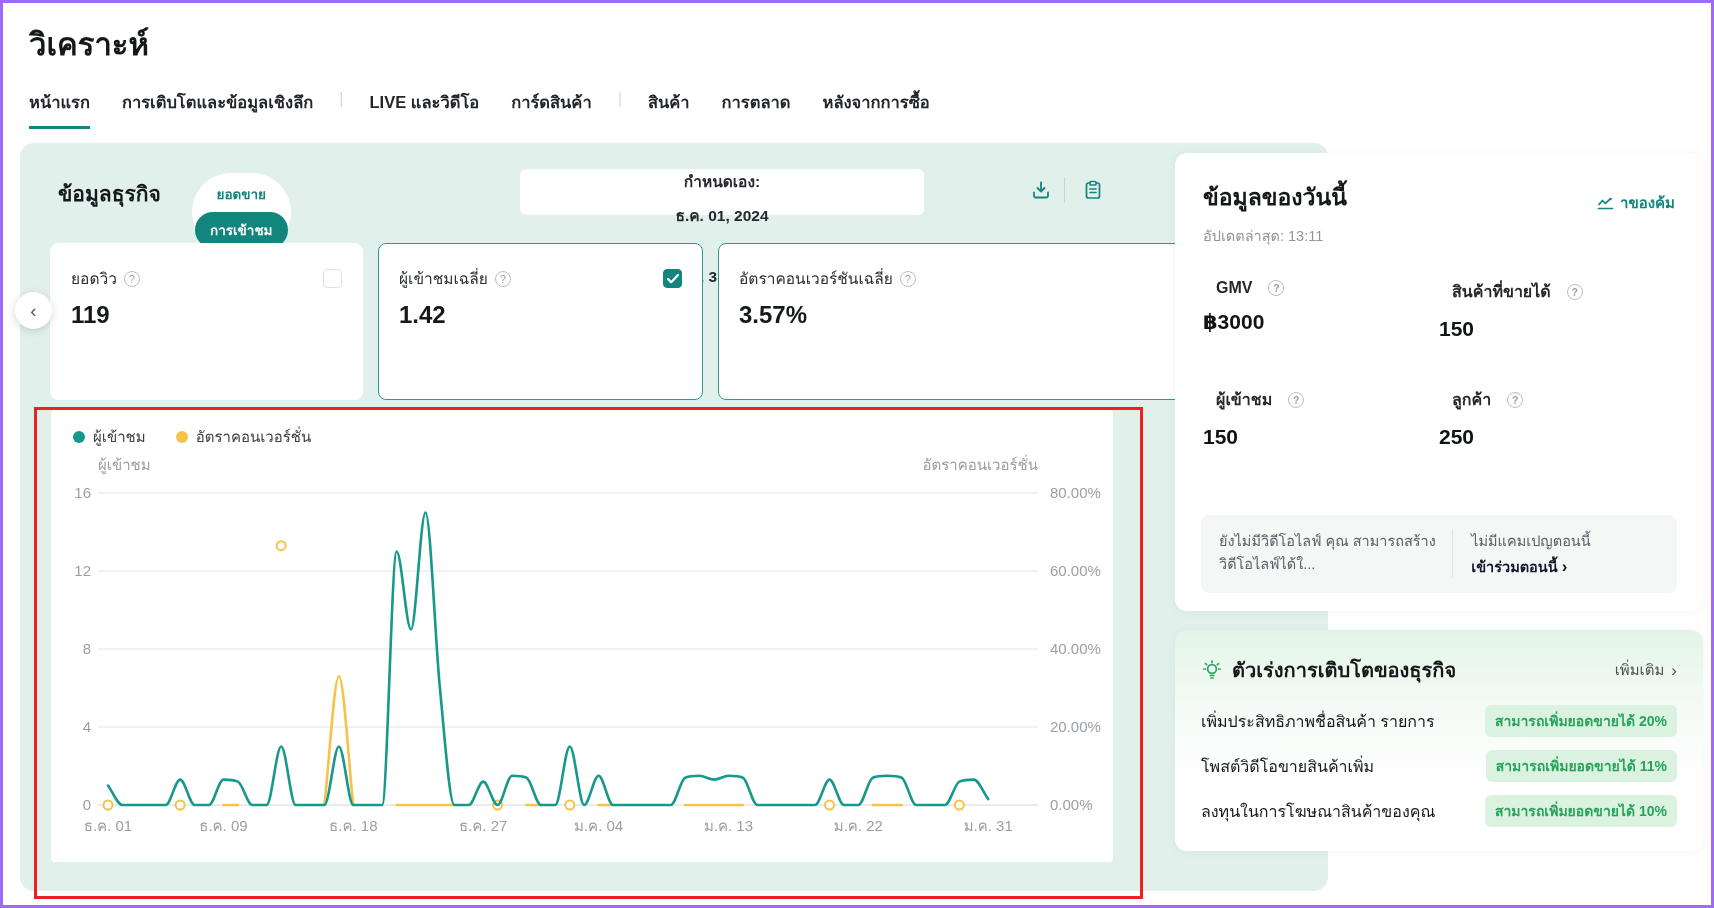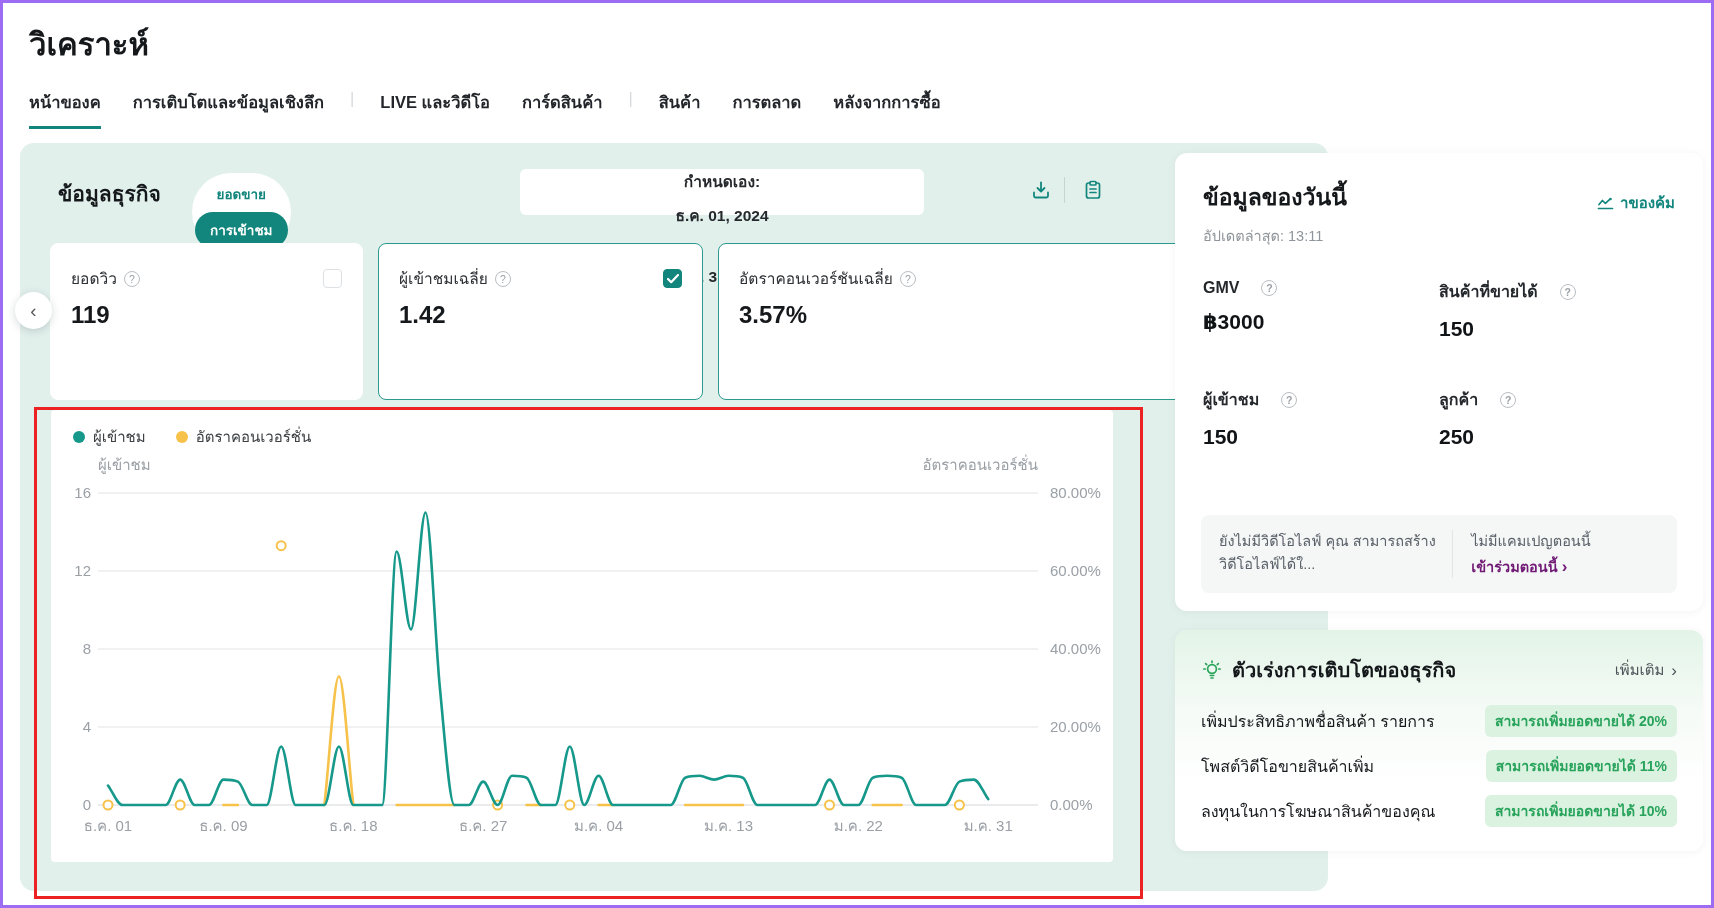--- a/index.html
+++ b/index.html
@@ -48,48 +48,48 @@
 
   .red-annotation { position:absolute; left:31px; top:404px; width:1109px; height:492px; border:3px solid #ec2121; z-index:40; pointer-events:none; }
 
   .side-card { position:absolute; left:1172px; width:528px; background:#fff; border-radius:12px; box-shadow:0 1px 10px rgba(25,35,45,.05); }
   .today-card { top:150px; height:458px; padding:26px 28px; }
   .today-head { display:flex; align-items:flex-end; }
   .today-title { font-size:23px; font-weight:bold; color:#15181b; }
   .trend-link { margin-left:auto; display:flex; align-items:center; gap:6px; color:#12867d; font-size:15px; font-weight:700; cursor:pointer; margin-top:4px; }
   .updated { margin-top:9px; font-size:14.5px; color:#8f959b; }
   .stats-grid { margin-top:32px; display:grid; grid-template-columns:1fr 1fr; row-gap:46px; }
-  .stat-label-row { display:flex; align-items:center; gap:22px; font-size:16px; color:#24282c; font-weight:600; }
+  .stat-label-row { display:flex; align-items:center; gap:16px; font-size:16px; color:#24282c; font-weight:600;margin-left:13px; }
   .stat-value { margin-top:13px; font-size:21px; font-weight:bold; color:#111417; }
   .notice-box { position:absolute; left:26px; right:26px; bottom:18px; background:#f5f7f7; border-radius:8px; padding:15px 18px; display:flex; }
   .notice-col { font-size:14.5px; color:#5a6168; line-height:1.55; }
   .notice-col.first { width:53%; padding-right:14px; }
   .notice-vdiv { width:1px; background:#e2e5e6; }
   .notice-col.second { padding-left:18px; flex:1; }
-  .notice-link { display:block; color:#701a75; font-weight:700; margin-top:3px; cursor:pointer; }
+  .notice-link { display:block; color:#0f172a; font-weight:700; margin-top:3px; cursor:pointer; }
 
   .growth-card { top:627px; height:221px; background:linear-gradient(180deg,#e3f4e7 0%, #f6fbf7 38%, #ffffff 70%); padding:24px 26px; }
   .growth-head { display:flex; align-items:center; gap:9px; }
   .growth-title { font-size:20px; font-weight:bold; color:#15181b; }
   .more-link { margin-left:auto; font-size:15px; color:#4d5archive359; color:#4d5359; cursor:pointer; display:flex; align-items:center; gap:7px; }
   .growth-list { margin-top:19px; display:flex; flex-direction:column; gap:13px; }
   .growth-row { display:flex; align-items:center; }
   .growth-label { font-size:16px; color:#17191c; }
   .growth-badge { margin-left:auto; background:#dcf2e0; color:#27a35b; font-size:14px; font-weight:700; padding:5px 10px; border-radius:6px; white-space:nowrap; }
   .chev { font-size:17px; line-height:1; color:inherit; }
 </style>
 </head>
 <body>
 
 <div id="app">
 
   <h1 class="page-title">วิเคราะห์</h1>
 
   <nav class="tabs" id="tabs">
-      <div class="tab active">หน้าของค</div>
+      <div class="tab active">หน้าแรก</div>
       <div class="tab">การเติบโตและข้อมูลเชิงลึก</div>
       <span class="tab-divider">|</span>
       <div class="tab">LIVE และวิดีโอ</div>
       <div class="tab">การ์ดสินค้า</div>
       <span class="tab-divider">|</span>
       <div class="tab">สินค้า</div>
       <div class="tab">การตลาด</div>
       <div class="tab">หลังจากการซื้อ</div>
     </nav>
 

